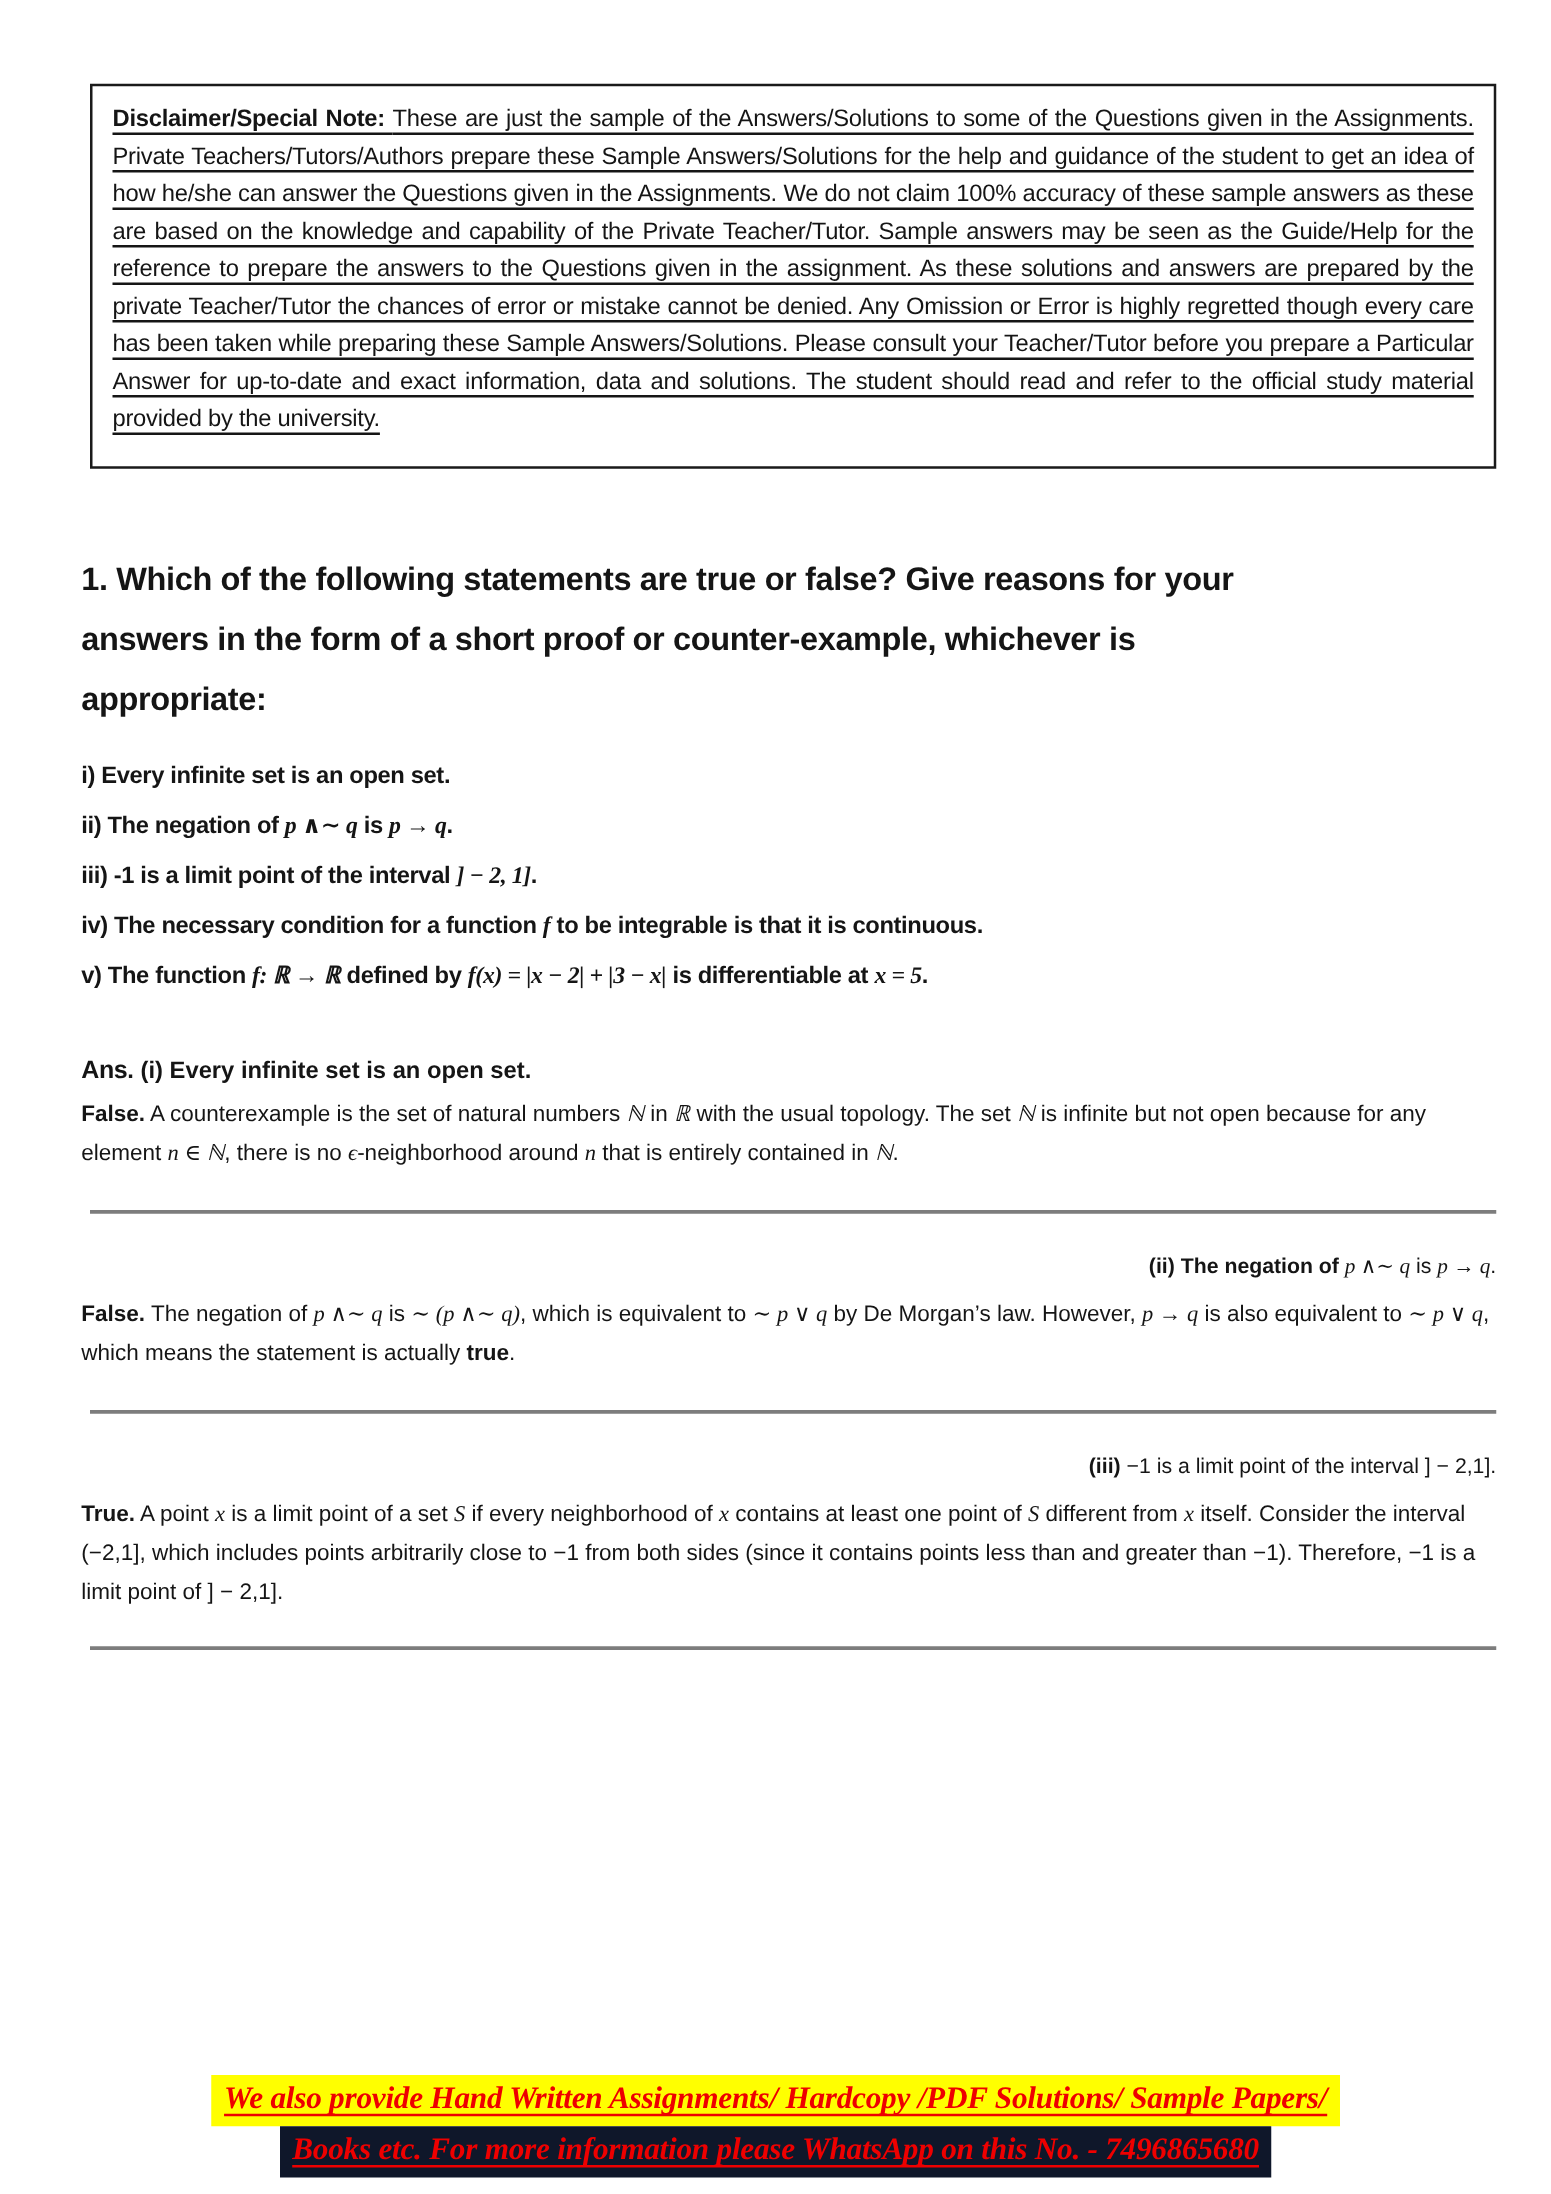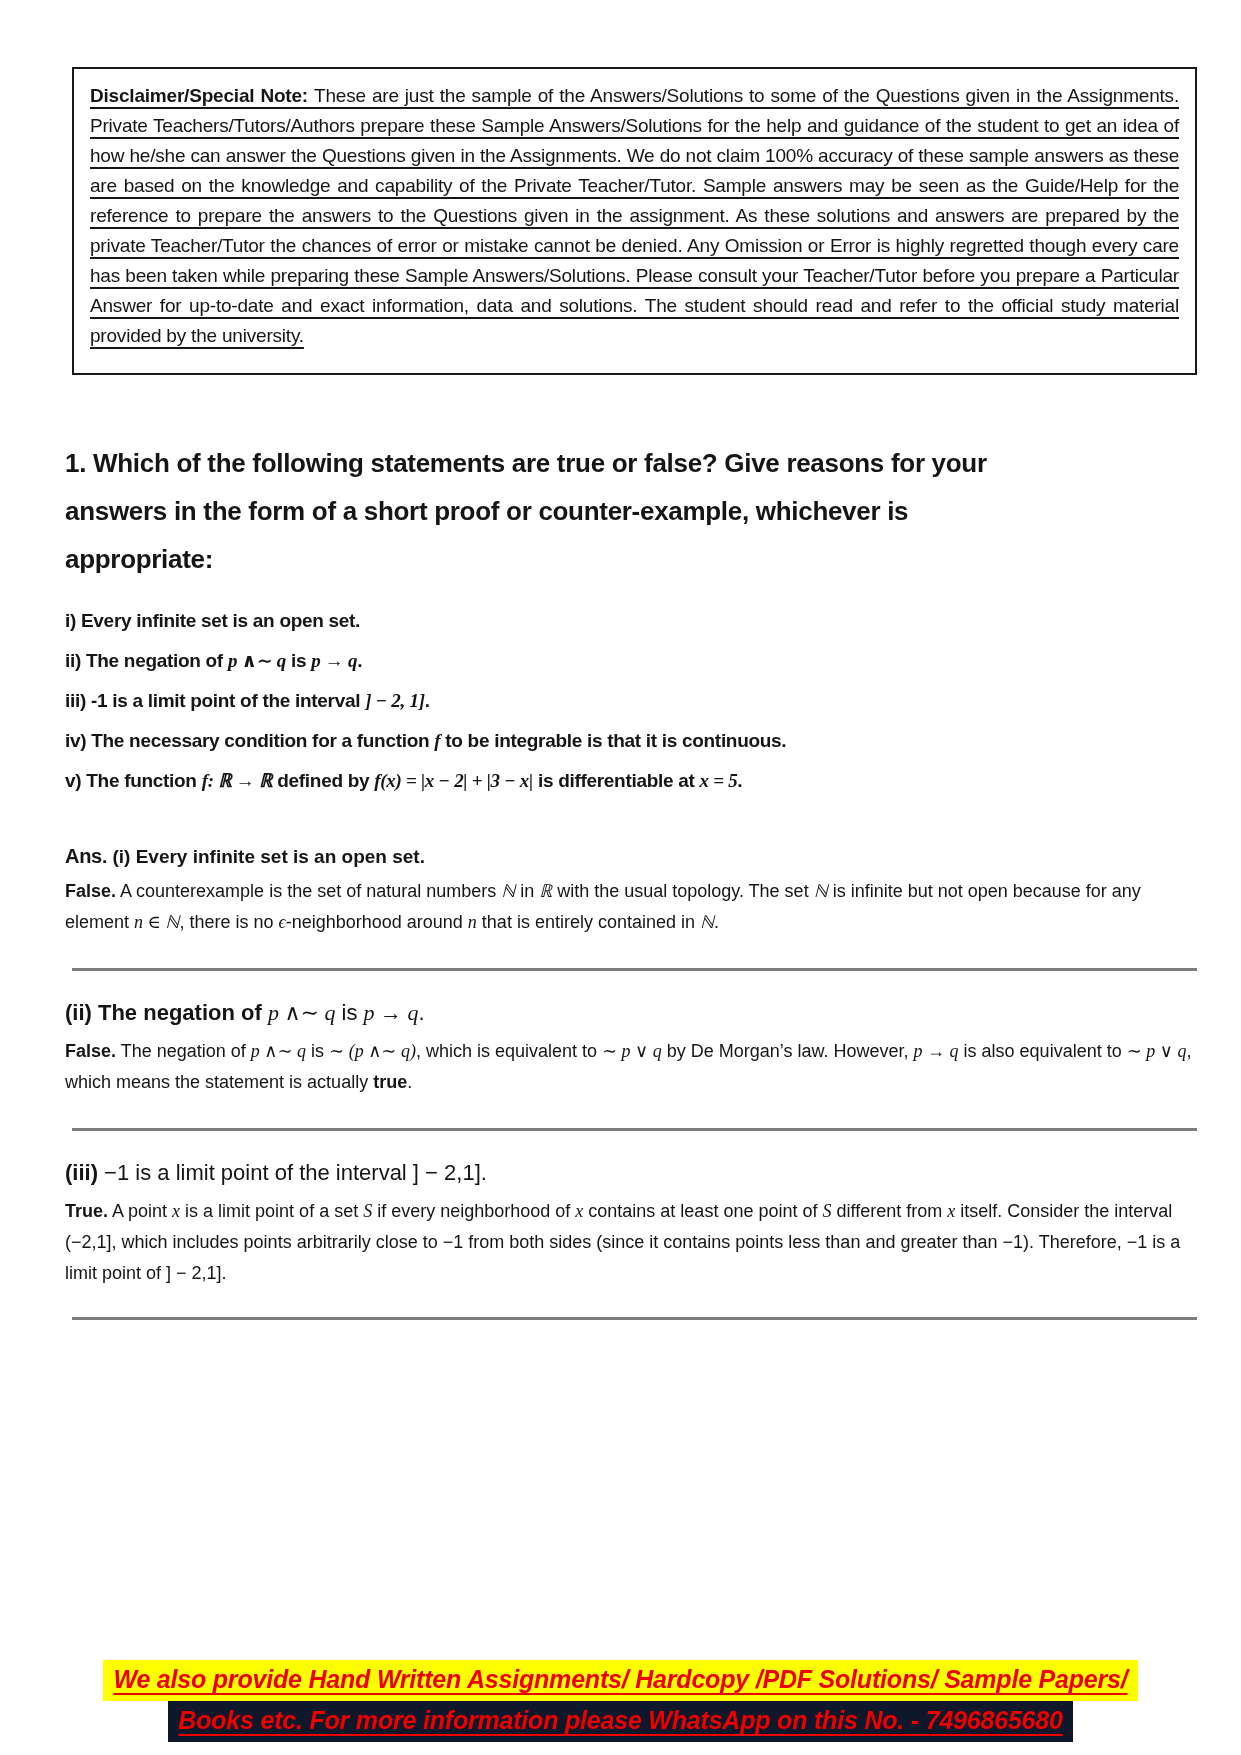--- a/index.html
+++ b/index.html
@@ -66,22 +66,23 @@
     font-weight: bold;
   }
   .body-text {
     margin: 8px 0 0 0;
     font-size: 18px;
     line-height: 31px;
     max-width: 1130px;
   }
   .sec-heading {
     margin: 26px 0 0 0;
-    font-size: 22px;
+    font-size: 17px;
     line-height: 31px;
+    text-align: right;
   }
   .divider {
     border: none;
     height: 3px;
     background: #7d7d7d;
     margin: 30px 0 0 7px;
     width: 1125px;
   }
   .divider.d2 { margin-top: 28px; }
 
@@ -98,20 +99,21 @@
     position: absolute;
     left: 0;
     right: 0;
     top: 1660px;
     text-align: center;
     font-size: 25px;
     line-height: 30px;
     font-weight: bold;
     font-style: italic;
     letter-spacing: -0.2px;
+    font-family: Liberation Serif, serif;
   }
   .footer .hl {
     display: inline-block;
     padding: 4px 10px 7px 10px;
     text-decoration: underline;
     text-decoration-thickness: 2px;
     text-underline-offset: 5px;
   }
 </style>
 </head>

